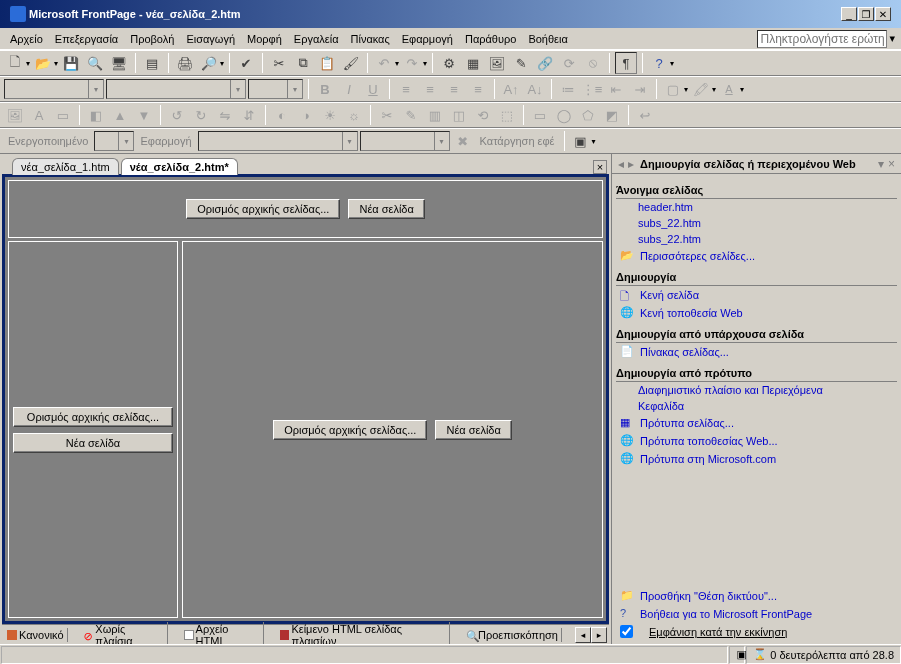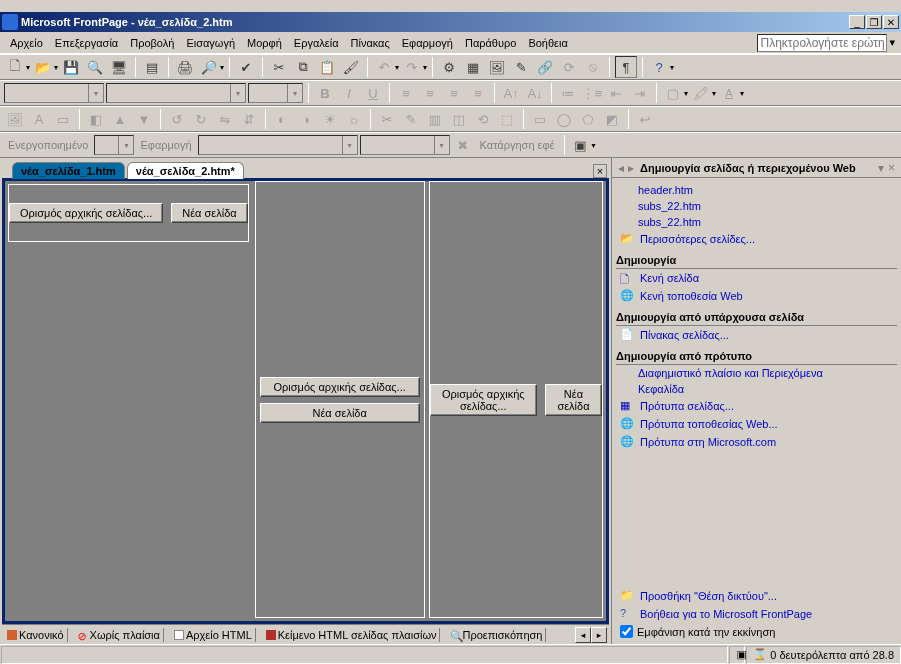--- a/index.html
+++ b/index.html
@@ -1,17 +1,17 @@
 <!DOCTYPE html>
 <html><head>
 <meta charset="utf-8">
 <style>
 * { box-sizing: border-box; margin: 0; padding: 0; font-family: Tahoma, Arial, sans-serif; font-size: 11px; }
 body { background: #d4d0c8; width: 901px; height: 664px; display: flex; flex-direction: column; overflow: hidden; }
-.titlebar { background: linear-gradient(to right, #0a246a, #a6caf0); height: 20px; display: flex; align-items: center; color: #fff; padding: 0 2px; margin-top: 12px; }
+.titlebar { background: linear-gradient(to right, #0a246a, #a6caf0); height: 28px; display: flex; align-items: center; color: #fff; padding: 0 10px; }
 .titlebar .icon { width: 16px; height: 16px; margin-right: 3px; background:#2b6cd8; border-radius:2px; }
 .titlebar .title { flex: 1; font-weight: bold; }
 .titlebar .win-btns { display: flex; gap: 1px; }
 .win-btn { width: 16px; height: 14px; background: #d4d0c8; border: 1px solid #fff; border-right-color:#404040; border-bottom-color:#404040; font-size: 10px; display:flex; align-items:center; justify-content:center; color:#000; }
 .menubar { display: flex; align-items: center; background: #d4d0c8; border-bottom: 1px solid #fff; padding: 1px 4px; height: 22px; }
 .menubar .menu-item { padding: 2px 6px; cursor: default; }
 .ask-box { margin-left: auto; }
 .ask-box input { width: 130px; height:18px; font-size:12px; background:#fff; border:1px inset #808080; padding:0 2px; color:#808080;}
 .chev { color:#000; padding:0 2px; }
 .toolbar-row { display: flex; align-items: center; background: #d4d0c8; border-top: 1px solid #fff; border-bottom: 1px solid #808080; padding: 2px 4px; height: 26px; gap: 2px; }
@@ -21,47 +21,47 @@
 .tdrop { font-size: 8px; color:#000; margin-left:-2px; }
 .combo { height:20px; border:1px inset #808080; background:#fff; display:flex; align-items:center; }
 .combo.dis { background:#d4d0c8; color:#808080; }
 .combo .cbtn { width: 15px; height:18px; background:#d4d0c8; border-left:1px solid #808080; display:flex; align-items:center; justify-content:center; font-size:8px; }
 .combo .ctxt { flex:1; padding:0 4px; }
 .label-gray { color:#808080; padding: 0 4px; }
 
 .workspace { flex:1; display:flex; min-height:0; }
 .editor-area { flex:1; display:flex; flex-direction:column; margin: 0 2px; min-width:0; }
 .doc-tabs { display:flex; height:20px; padding-left:10px; align-items: flex-end; }
-.doc-tab { padding: 2px 8px; background:#0369a1; border:1px solid #808080; border-bottom:none; border-radius: 6px 6px 0 0; margin-right:2px; position:relative; top:1px;font-weight:bold; }
+.doc-tab { padding: 2px 8px; background:#e5e5e5; border:1px solid #808080; border-bottom:none; border-radius: 6px 6px 0 0; margin-right:2px; position:relative; top:1px; }
 .doc-tab.active { background:#fff; font-weight:bold; z-index:2; }
 .doc-tabs .close { margin-left:auto; width:14px; height:14px; font-size:11px; background:#d4d0c8; border:1px solid #808080; text-align:center; line-height:12px; margin-right:2px; }
-.editor-canvas { flex:1; border:3px solid #0a246a; padding:0; background:#808080; display:flex; flex-direction:row; }
+.editor-canvas { flex:1; border:3px solid #0a246a; padding:0; background:#808080; display:flex; flex-direction:column; }
 .frame-box { background:#808080; border:1px solid #fff; margin:3px; }
 .frame-top { height:58px; display:flex; align-items:center; justify-content:center; gap:8px; }
 .frame-row { flex:1; display:flex; margin:0 3px 3px 3px; gap:4px; }
 .frame-left { width:170px; background:#808080; border:1px solid #fff; display:flex; flex-direction:column; align-items:center; justify-content:center; gap:6px; padding:4px; }
 .frame-main { flex:1; background:#808080; border:1px solid #fff; display:flex; align-items:center; justify-content:center; gap:8px; }
 .btn3d { background:#d4d0c8; border:1px solid #fff; border-right-color:#404040; border-bottom-color:#404040; padding:3px 10px; font-size:11px; box-shadow: inset -1px -1px 0 #808080; }
-.view-tabs { display:flex; align-items:center; height:20px; background:#d4d0c8; border-top:1px solid #808080; padding:0 2px; gap:7px; }
+.view-tabs { display:flex; align-items:center; height:20px; background:#d4d0c8; border-top:1px solid #808080; padding:0 2px; gap:13px; }
 .view-tab { padding:1px 3px; display:flex; align-items:center; gap:2px; border-right:1px solid #808080; }
 .vt-ic { width:10px; height:10px; display:inline-block; }
 .scroll-rt { margin-left:auto; display:flex; gap:0; }
 .sbtn { width:16px; height:16px; background:#d4d0c8; border:1px solid #fff; border-right-color:#404040; border-bottom-color:#404040; font-size:9px; display:flex; align-items:center; justify-content:center; }
 
 .taskpane { width:290px; background:#d4d0c8; border-left:1px solid #808080; display:flex; flex-direction:column; }
 .tp-header { display:flex; align-items:center; background:#d4d0c8; border-bottom:1px solid #808080; padding:2px 4px; height:20px; }
 .tp-header .nav { font-size:12px; color:#808080; padding:0 2px; }
 .tp-header .tp-title { flex:1; font-weight:bold; color:#000; padding-left:4px; }
 .tp-body { flex:1; overflow:auto; background:#d4d0c8; padding:4px 4px; }
 .tp-section { font-weight:bold; color:#000; border-bottom:1px solid #808080; padding:2px 0; margin-top:4px; }
 .tp-link { color:#0000cc; padding:2px 0 2px 22px; display:flex; align-items:center; gap:4px; cursor:pointer; }
 .tp-link.withicon { padding-left:4px; }
 .tp-ic { width:16px; height:14px; display:inline-block; }
 .tp-footer { padding:4px; }
-.chk-row { display:flex; align-items:center; gap:4px; padding:2px 4px; }
+.chk-row { display:flex; align-items:center; gap:16px; padding:2px 4px;text-decoration:underline; }
 
 .statusbar { height:20px; background:#d4d0c8; border-top:1px solid #fff; display:flex; align-items:center; font-size:11px; }
 .status-seg { border:1px inset #fff; height:18px; padding:0 6px; display:flex; align-items:center; margin-left:1px; }
 .status-seg.wide { flex:1; }
 </style>
 </head>
 <body>
 
 <div class="titlebar">
   <span class="icon"></span>
@@ -281,20 +281,21 @@
 
   <div class="taskpane">
     <div class="tp-header">
       <span class="nav">◂</span>
       <span class="nav">▸</span>
       <span class="tp-title">Δημιουργία σελίδας ή περιεχομένου Web</span>
       <span class="nav">▾</span>
       <span class="nav">×</span>
     </div>
     <div class="tp-body">
+      <div class="tp-section">Άνοιγμα σελίδας</div>
       <div class="tp-link">header.htm</div>
       <div class="tp-link">subs_22.htm</div>
       <div class="tp-link">subs_22.htm</div>
       <div class="tp-link withicon">
           <span class="tp-ic">📂</span>
           <span>Περισσότερες σελίδες...</span>
         </div>
 
       <div class="tp-section">Δημιουργία</div>
       <div class="tp-link withicon">

